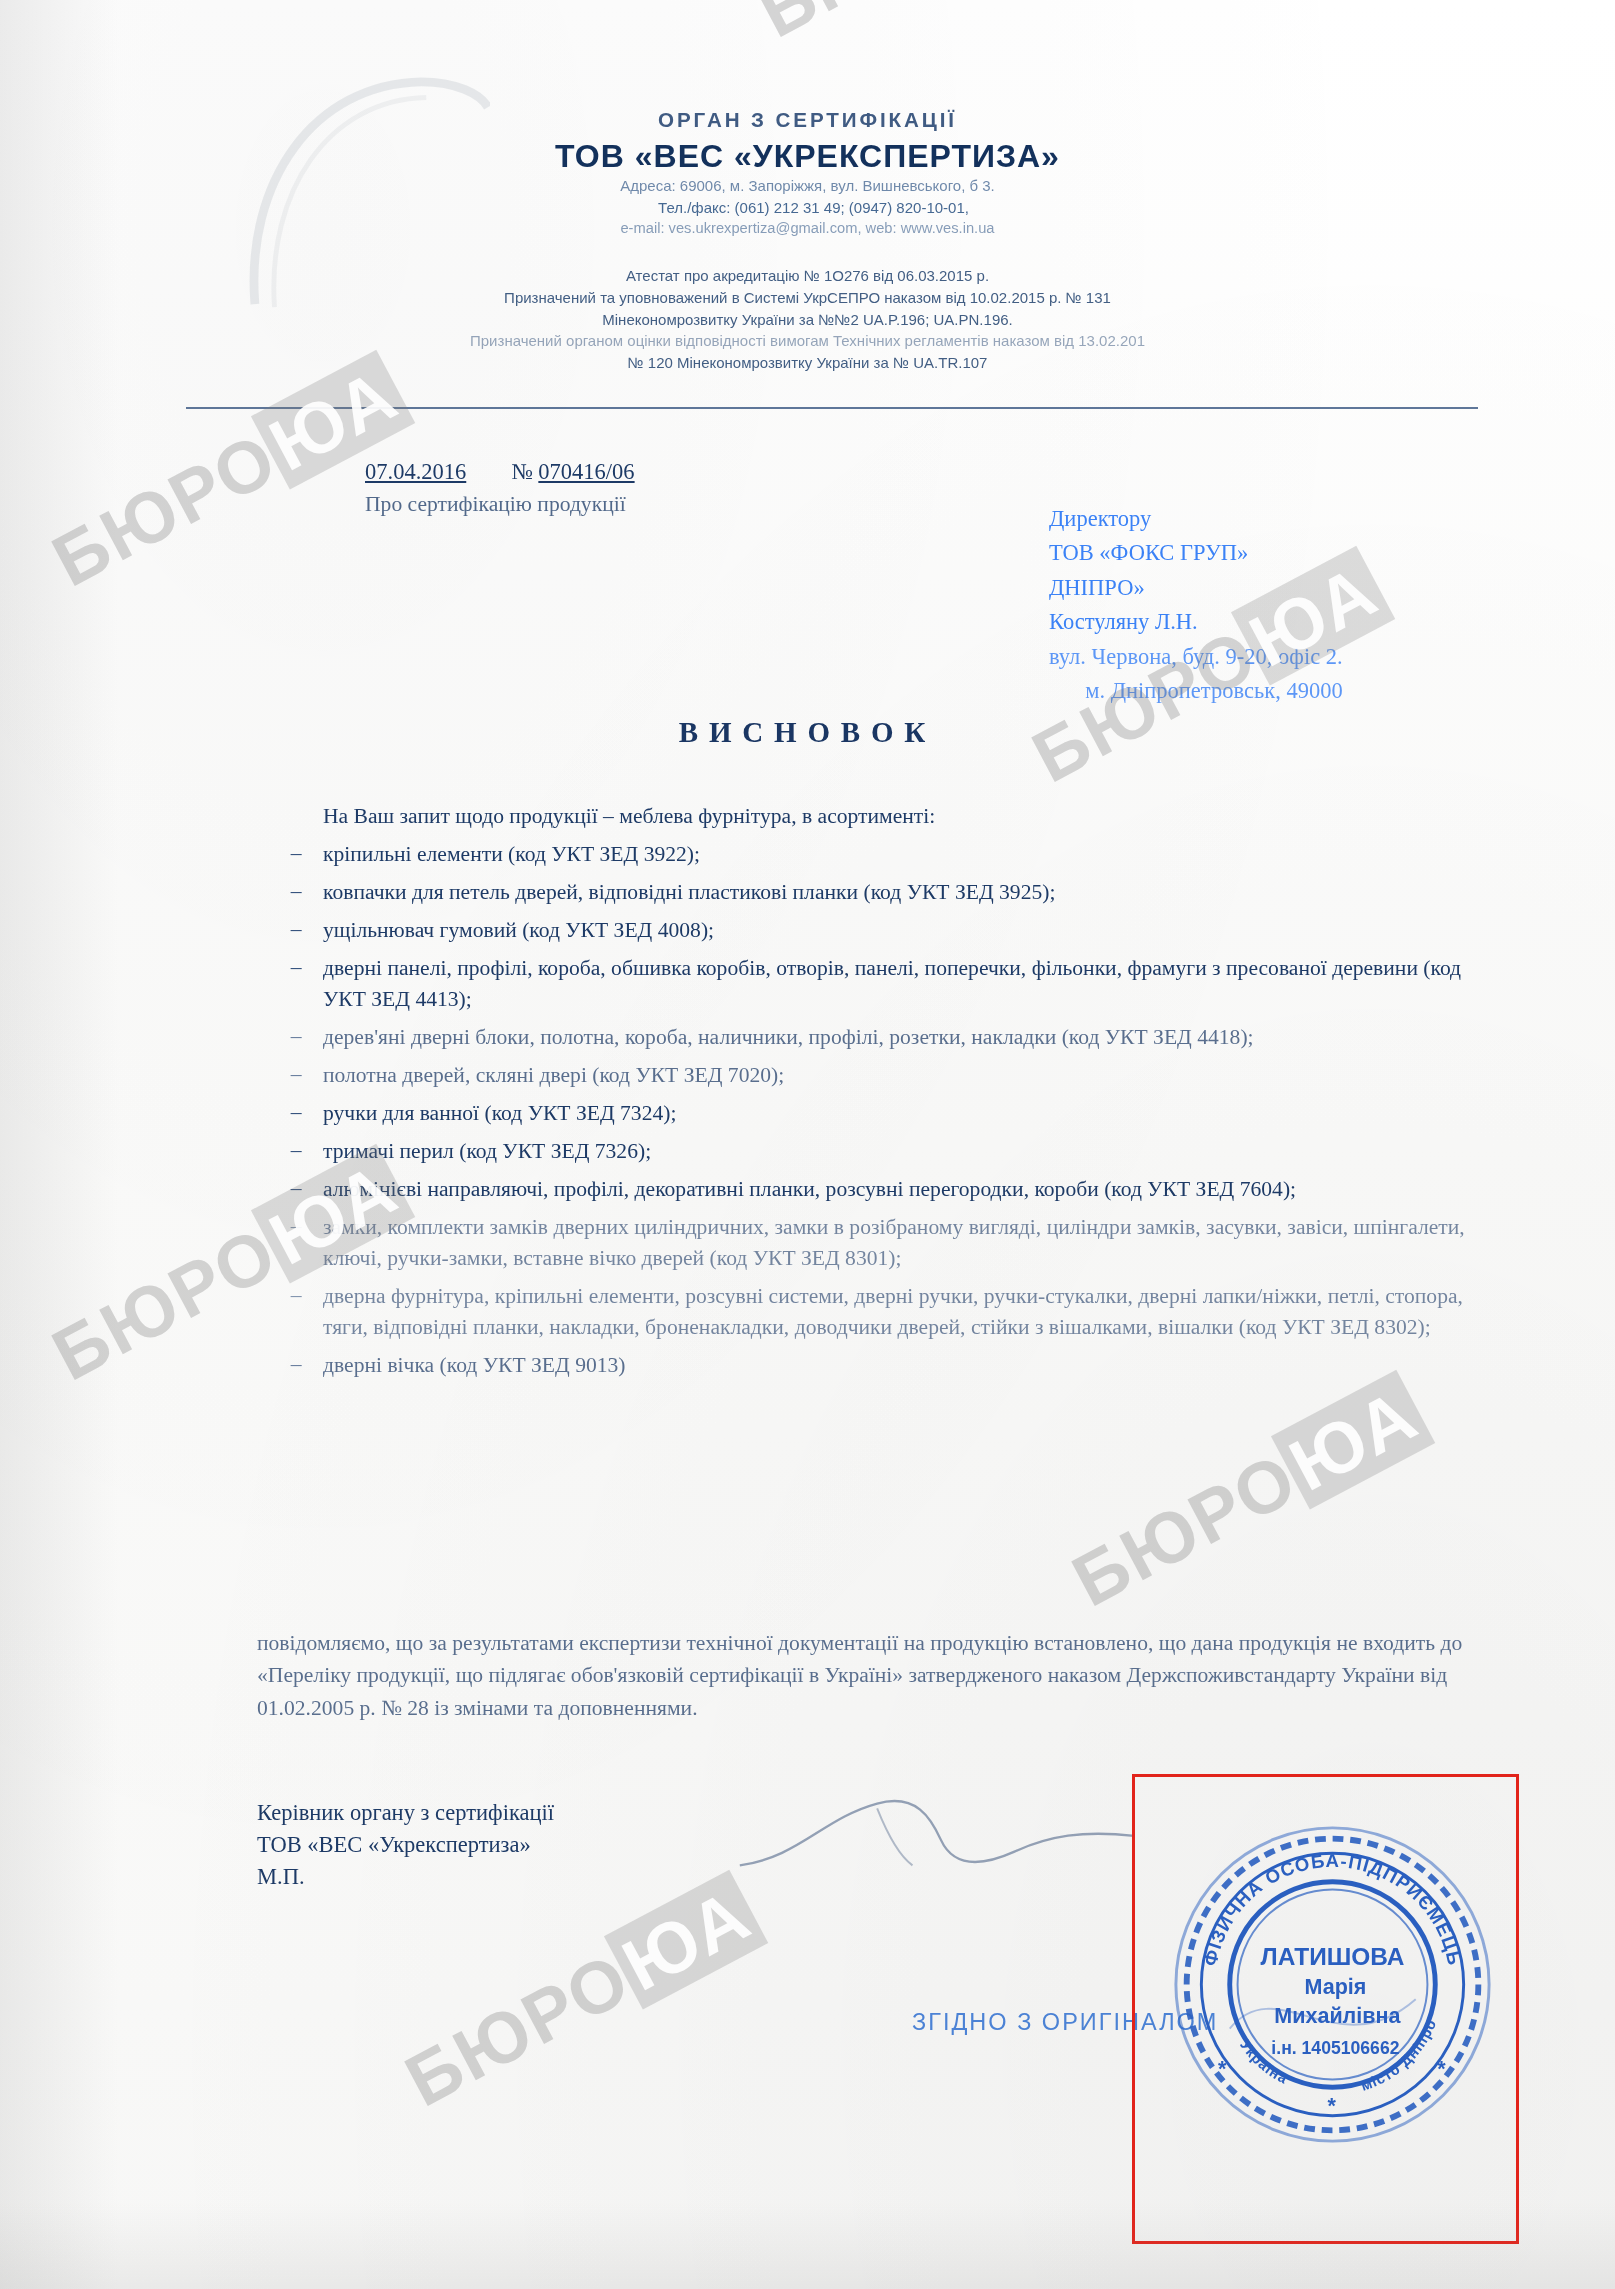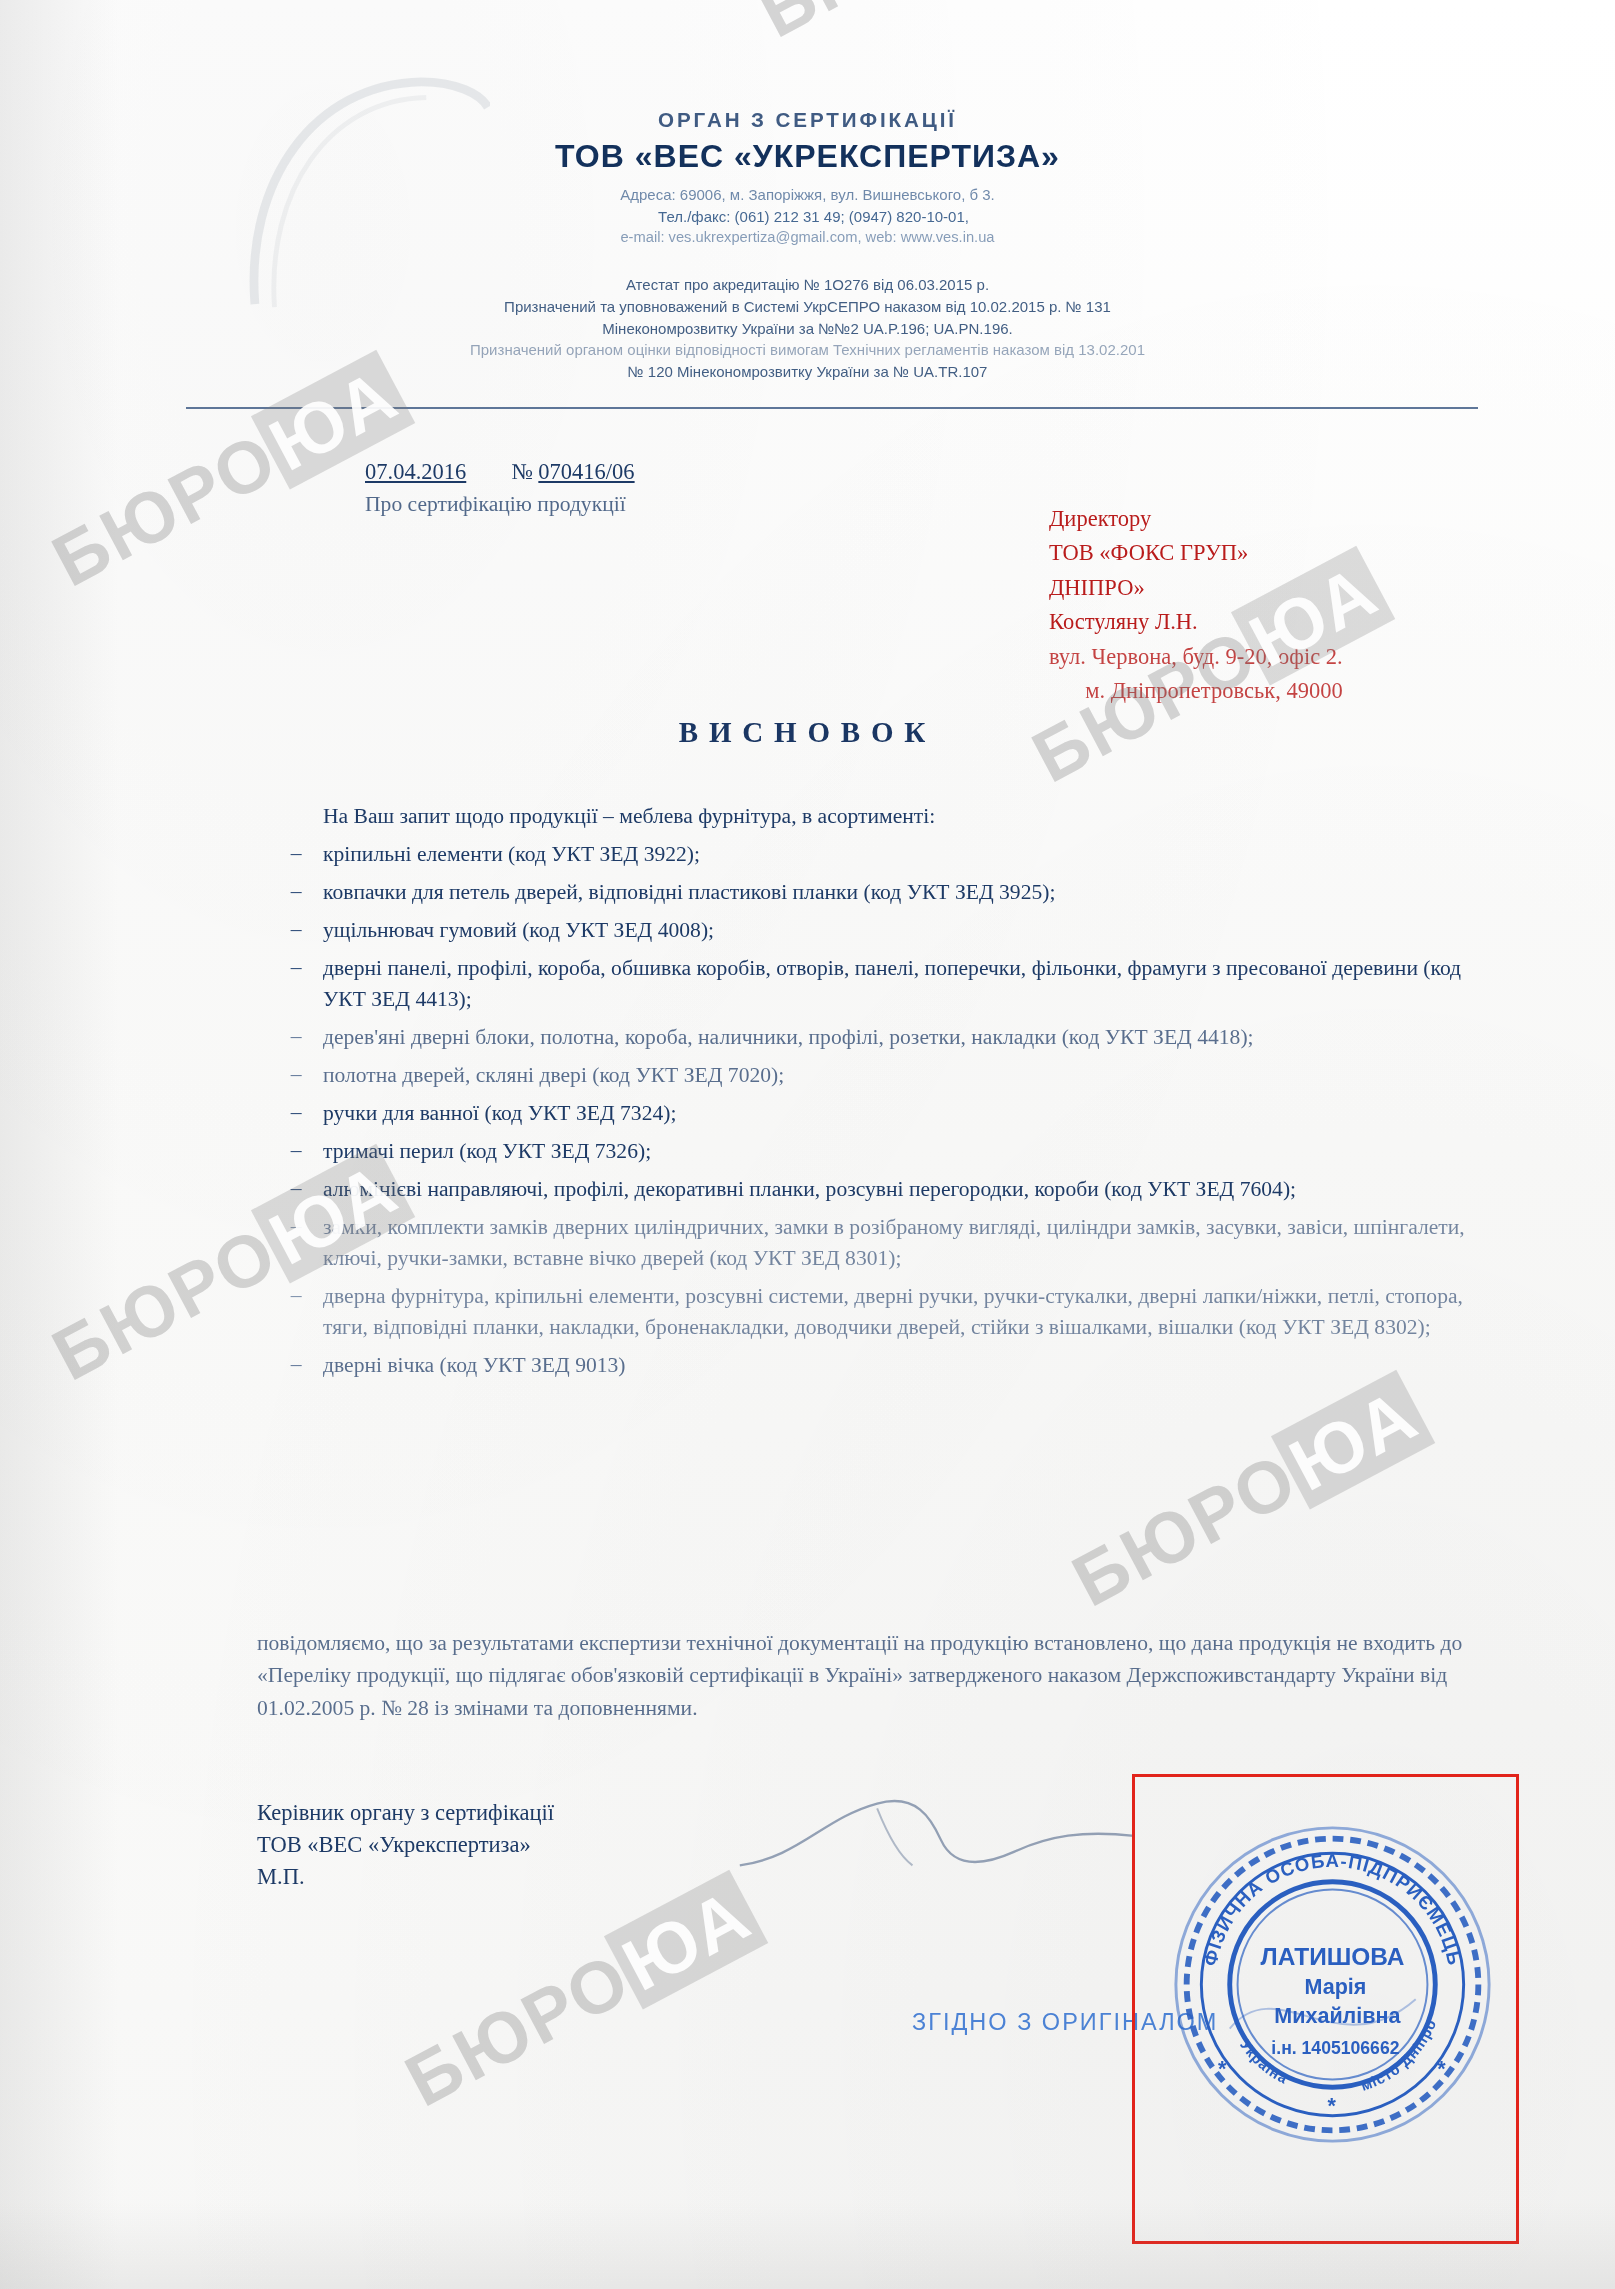--- a/index.html
+++ b/index.html
@@ -63,21 +63,21 @@
     font-size: 32px;
     font-weight: 700;
     letter-spacing: 1px;
     color: #13315c;
     margin-top: 5.9px;
   }
   .org-addr {
     font-family: "Liberation Sans", sans-serif;
     font-size: 15px;
     color: #3a5e8c;
-    margin-top: 10px;
+    margin-top: 1px;
     line-height: 1.38;
     opacity: 0.72;
   }
   .org-phone {
     font-family: "Liberation Sans", sans-serif;
     font-size: 15px;
     color: #2d5484;
     line-height: 1.4;
     opacity: 0.88;
     padding-left: 12px;
@@ -126,21 +126,21 @@
     opacity: 0.8;
   }
 
   
   .addressee {
     position: absolute;
     left: 1049px;
     top: 502px;
     font-size: 22.5px;
     line-height: 1.53;
-    color: #b91c1c;
+    color: #3b82f6;
   }
   .addressee div { white-space: nowrap; }
   .addressee .dim { opacity: 0.82; text-align: right; }
 
   
   .doc-title {
     position: absolute;
     left: 0; right: 0;
     top: 716px;
     text-align: center;

